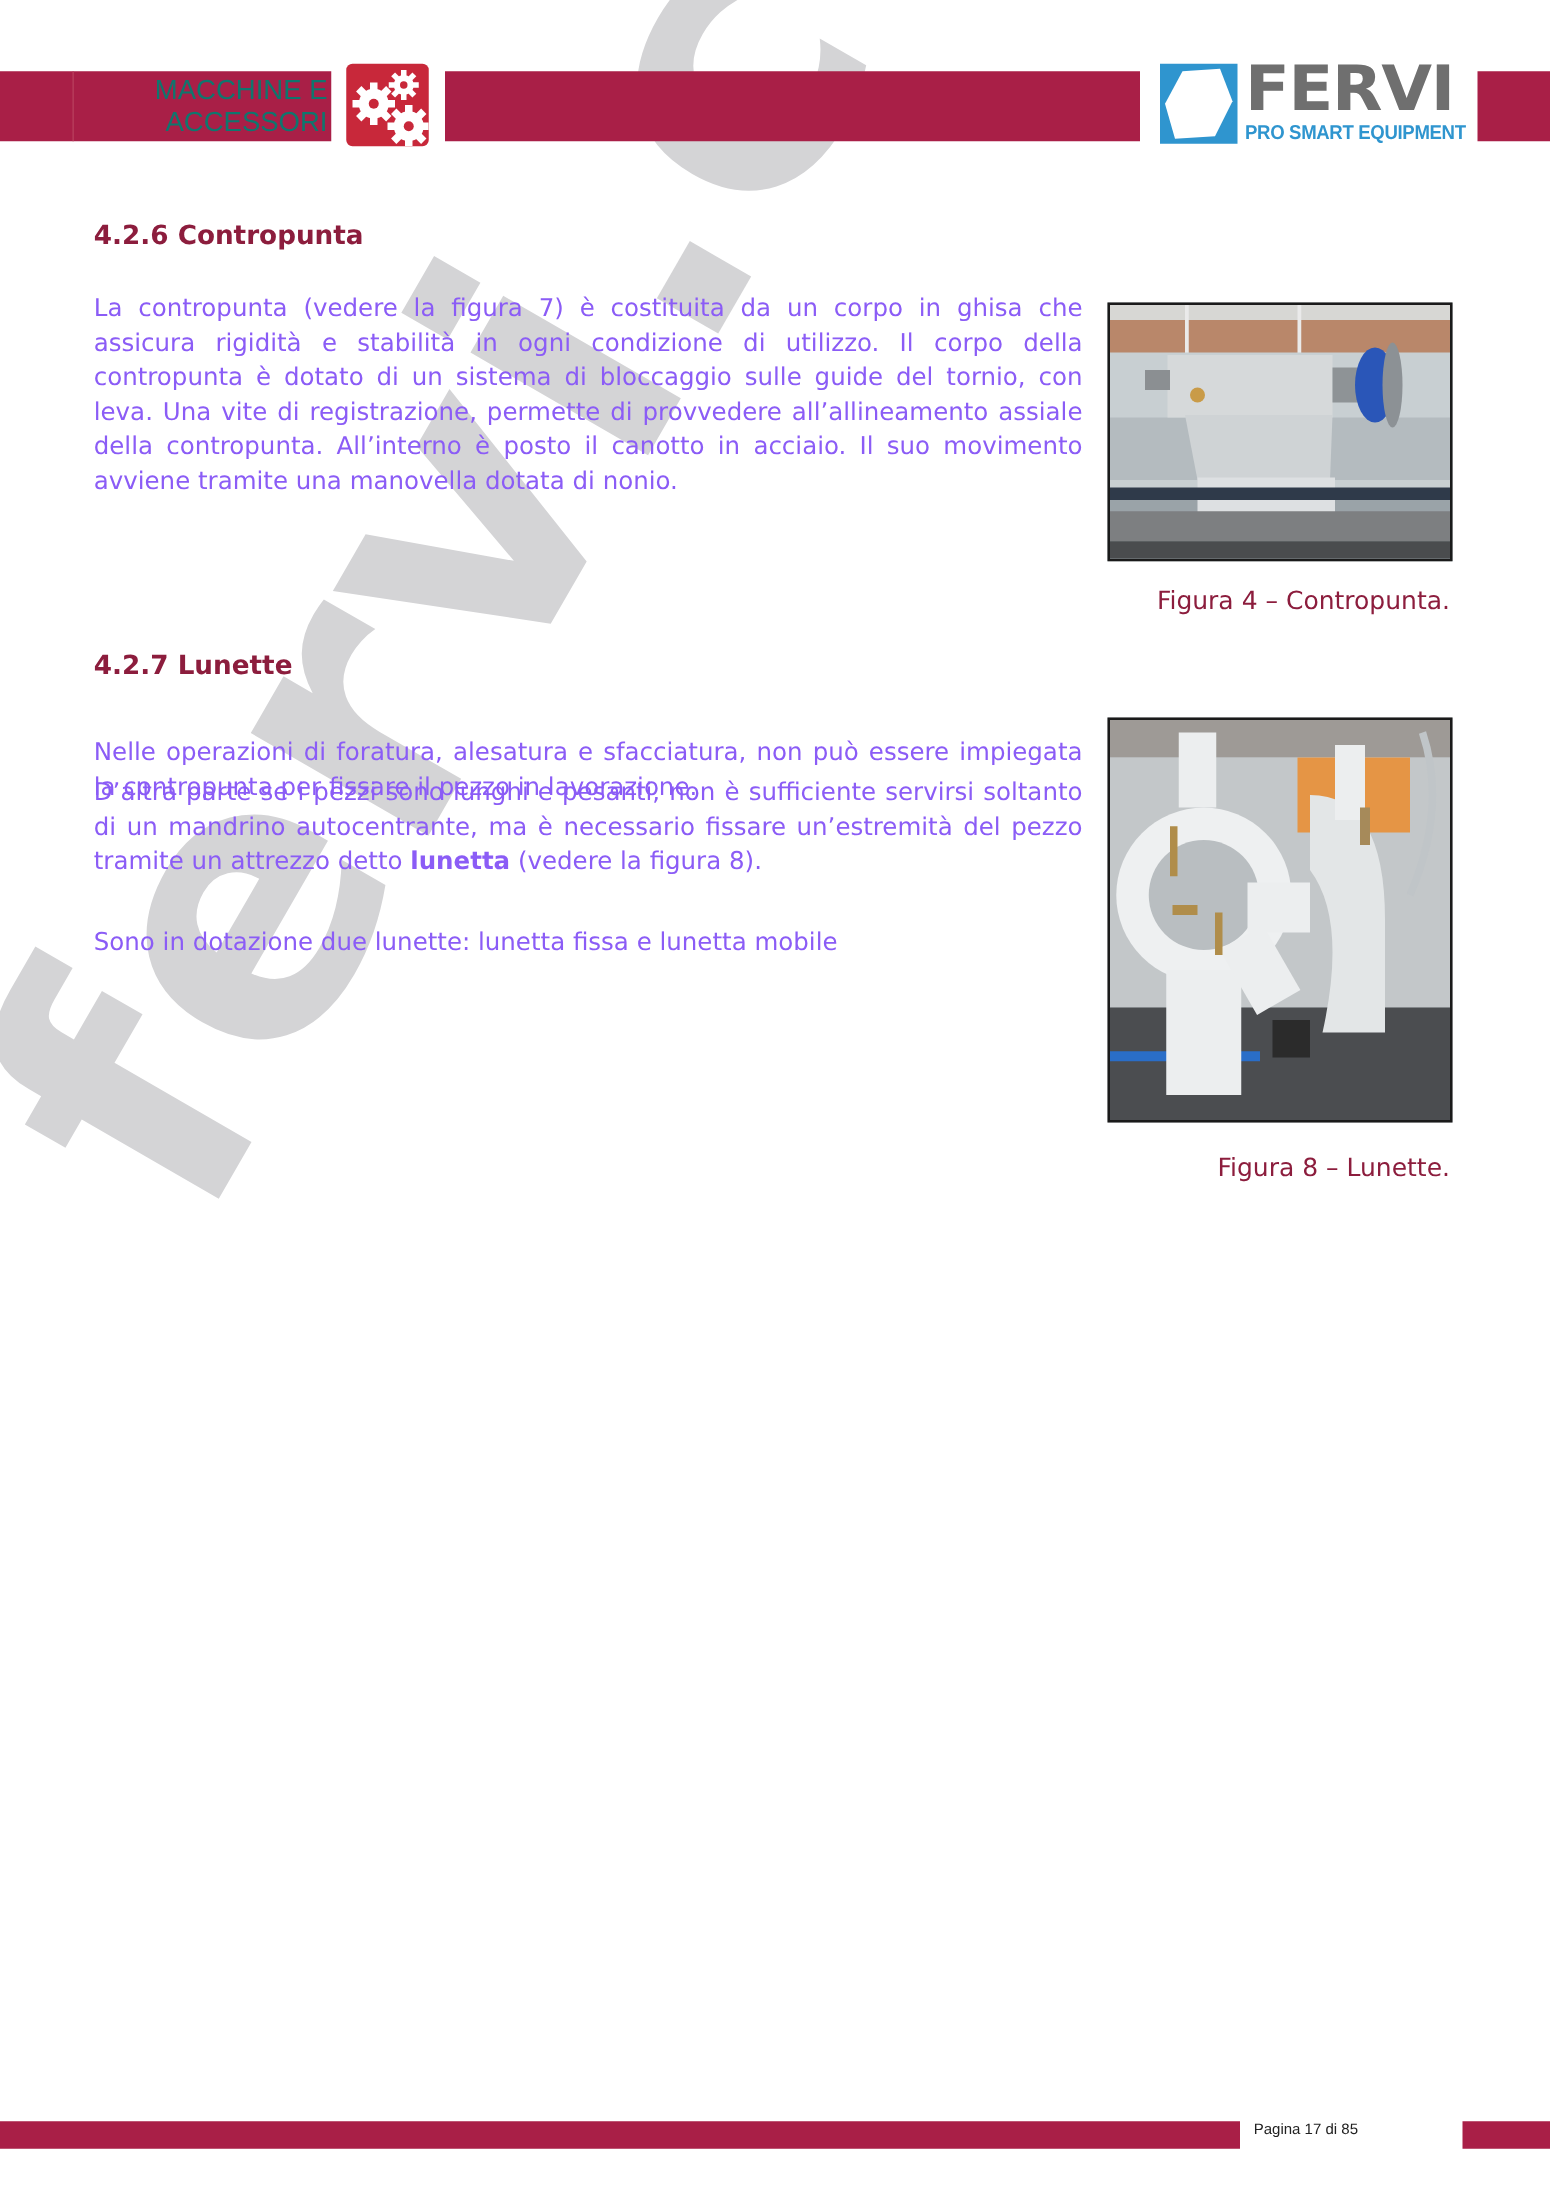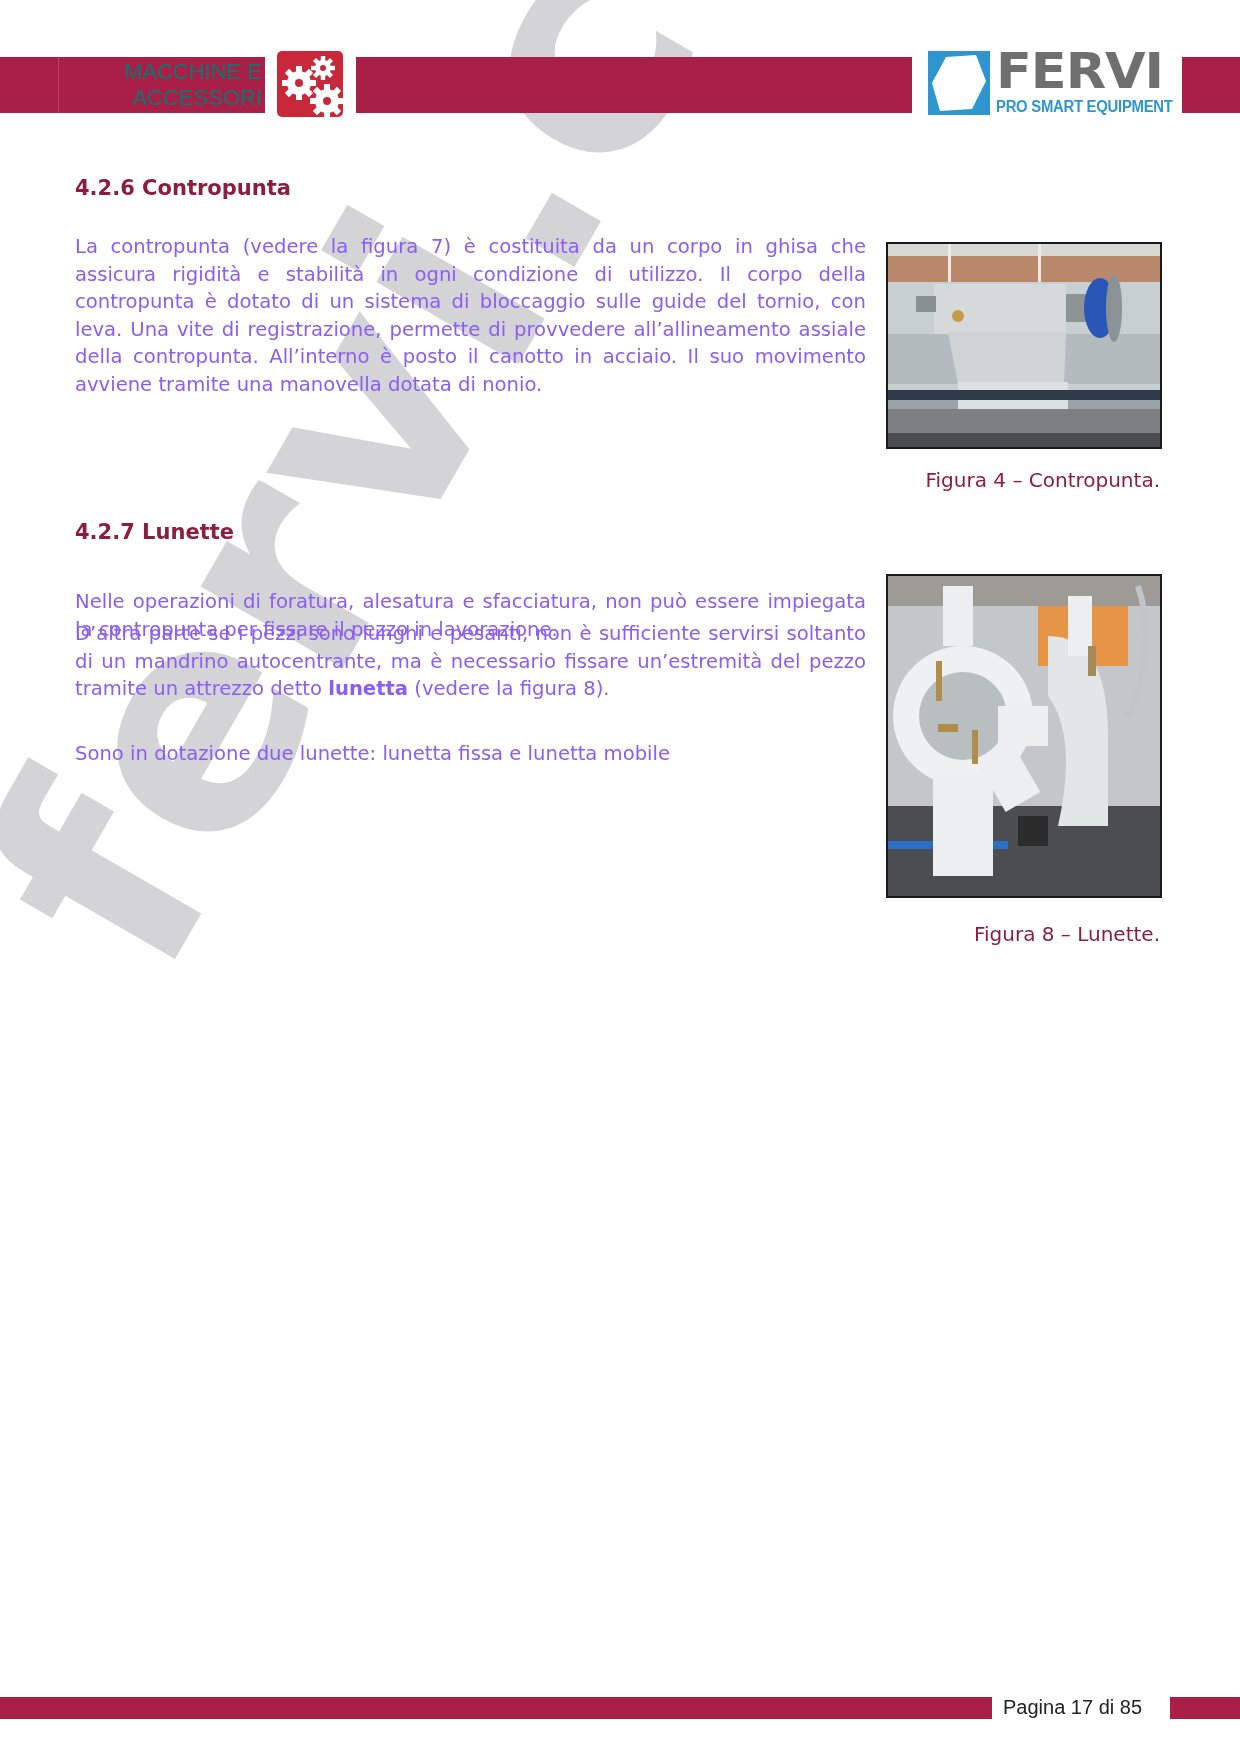--- a/index.html
+++ b/index.html
@@ -81,21 +81,21 @@
     position: absolute; font-family: "DejaVu Sans", sans-serif; font-size: 20px;
     color: #8c1d3d; text-align: right; z-index: 1;
   }
 
   
   .fbar { position: absolute; top: 1697px; height: 22px; background: #a91f47; z-index: 2; }
   .fbar.left { left: 0; width: 992px; }
   .fbar.right { left: 1170px; width: 70px; }
   .page-num {
     position: absolute; left: 1003px; top: 1696px;
-    font-family: "Liberation Sans", sans-serif; font-size: 20px; color: #222; z-index: 2;
+    font-family: "Liberation Sans", sans-serif; font-size: 12px; color: #222; z-index: 2;
   }
 </style>
 </head>
 <body>
 
 <div class="watermark">fervi.com</div>
 
 <div class="hbar left">
     <div class="sep"></div>
   </div>

